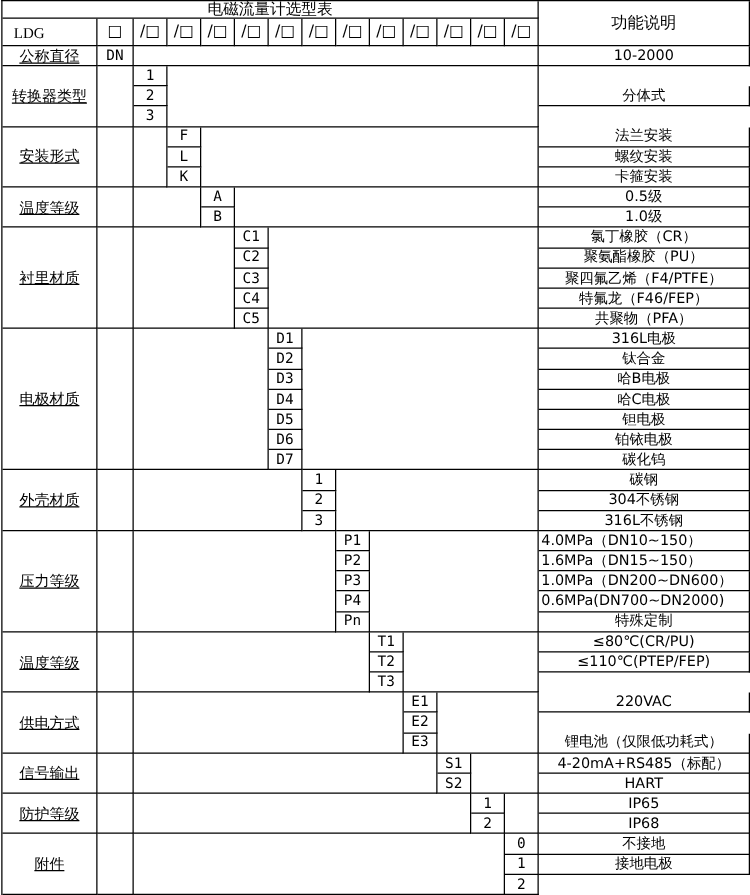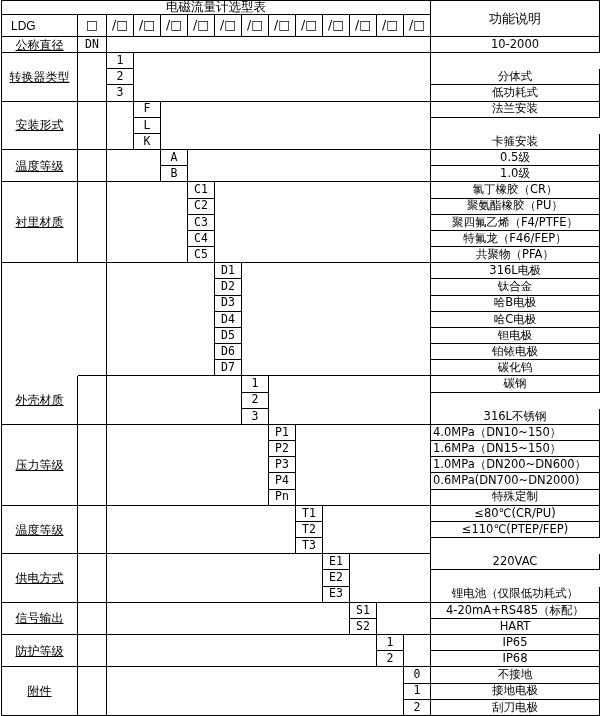--- a/index.html
+++ b/index.html
@@ -30,21 +30,21 @@
     line-height: 1;
     overflow: hidden;
     white-space: nowrap;
   }
   .title { font-size: 12.5px; }
   .rhead { font-size: 13px; }
   .lbl { font-size: 12px; text-decoration: underline; }
   .ldg {
     justify-content: flex-start;
     padding-left: 9px;
-    font-family: Liberation Sans, sans-serif;
+    font-family: Liberation Serif, serif;
   }
   .code { font-family: "DejaVu Sans Mono", monospace; font-size: 11.5px; }
   .slot { font-size: 12.5px; }
   .desc { font-size: 11.5px; }
   .dl { justify-content: flex-start; padding-left: 2px; }
 </style>
 </head>
 <body>
 
 <div class="sheet">
@@ -72,30 +72,30 @@
   <div class="c" style="grid-area:3/3/4/15"></div>
   <div class="c desc" style="grid-area:3/15/4/16">10-2000</div>
 
   <div class="c lbl" style="grid-area:4/1/7/2">转换器类型</div>
   <div class="c" style="grid-area:4/2/7/3"></div>
   <div class="c code" style="grid-area:4/3/5/4">1</div>
   <div class="c code" style="grid-area:5/3/6/4">2</div>
   <div class="c code" style="grid-area:6/3/7/4">3</div>
   <div class="c" style="grid-area:4/4/7/15"></div>
   <div class="c desc" style="grid-area:5/15/6/16">分体式</div>
-  <div class="c desc" style="grid-area:6/15/7/16">低功耗式</div>
 
   <div class="c lbl" style="grid-area:7/1/10/2">安装形式</div>
   <div class="c" style="grid-area:7/2/10/3"></div>
   <div class="c" style="grid-area:7/3/10/4"></div>
   <div class="c code" style="grid-area:7/4/8/5">F</div>
   <div class="c code" style="grid-area:8/4/9/5">L</div>
   <div class="c code" style="grid-area:9/4/10/5">K</div>
   <div class="c" style="grid-area:7/5/10/15"></div>
   <div class="c desc" style="grid-area:7/15/8/16">法兰安装</div>
+  <div class="c desc" style="grid-area:8/15/9/16">螺纹安装</div>
   <div class="c desc" style="grid-area:9/15/10/16">卡箍安装</div>
 
   <div class="c lbl" style="grid-area:10/1/12/2">温度等级</div>
   <div class="c" style="grid-area:10/2/12/3"></div>
   <div class="c" style="grid-area:10/3/12/5"></div>
   <div class="c code" style="grid-area:10/5/11/6">A</div>
   <div class="c code" style="grid-area:11/5/12/6">B</div>
   <div class="c" style="grid-area:10/6/12/15"></div>
   <div class="c desc" style="grid-area:10/15/11/16">0.5级</div>
   <div class="c desc" style="grid-area:11/15/12/16">1.0级</div>
@@ -108,20 +108,21 @@
   <div class="c code" style="grid-area:14/6/15/7">C3</div>
   <div class="c code" style="grid-area:15/6/16/7">C4</div>
   <div class="c code" style="grid-area:16/6/17/7">C5</div>
   <div class="c" style="grid-area:12/7/17/15"></div>
   <div class="c desc" style="grid-area:12/15/13/16">氯丁橡胶（CR）</div>
   <div class="c desc" style="grid-area:13/15/14/16">聚氨酯橡胶（PU）</div>
   <div class="c desc" style="grid-area:14/15/15/16">聚四氟乙烯（F4/PTFE）</div>
   <div class="c desc" style="grid-area:15/15/16/16">特氟龙（F46/FEP）</div>
   <div class="c desc" style="grid-area:16/15/17/16">共聚物（PFA）</div>
 
+  <div class="c lbl" style="grid-area:17/1/24/2">电极材质</div>
   <div class="c" style="grid-area:17/2/24/3"></div>
   <div class="c" style="grid-area:17/3/24/7"></div>
   <div class="c code" style="grid-area:17/7/18/8">D1</div>
   <div class="c code" style="grid-area:18/7/19/8">D2</div>
   <div class="c code" style="grid-area:19/7/20/8">D3</div>
   <div class="c code" style="grid-area:20/7/21/8">D4</div>
   <div class="c code" style="grid-area:21/7/22/8">D5</div>
   <div class="c code" style="grid-area:22/7/23/8">D6</div>
   <div class="c code" style="grid-area:23/7/24/8">D7</div>
   <div class="c" style="grid-area:17/8/24/15"></div>
@@ -134,20 +135,21 @@
   <div class="c desc" style="grid-area:23/15/24/16">碳化钨</div>
 
   <div class="c lbl" style="grid-area:24/1/27/2">外壳材质</div>
   <div class="c" style="grid-area:24/2/27/3"></div>
   <div class="c" style="grid-area:24/3/27/8"></div>
   <div class="c code" style="grid-area:24/8/25/9">1</div>
   <div class="c code" style="grid-area:25/8/26/9">2</div>
   <div class="c code" style="grid-area:26/8/27/9">3</div>
   <div class="c" style="grid-area:24/9/27/15"></div>
   <div class="c desc" style="grid-area:24/15/25/16">碳钢</div>
+  <div class="c desc" style="grid-area:25/15/26/16">304不锈钢</div>
   <div class="c desc" style="grid-area:26/15/27/16">316L不锈钢</div>
 
   <div class="c lbl" style="grid-area:27/1/32/2">压力等级</div>
   <div class="c" style="grid-area:27/2/32/3"></div>
   <div class="c" style="grid-area:27/3/32/9"></div>
   <div class="c code" style="grid-area:27/9/28/10">P1</div>
   <div class="c code" style="grid-area:28/9/29/10">P2</div>
   <div class="c code" style="grid-area:29/9/30/10">P3</div>
   <div class="c code" style="grid-area:30/9/31/10">P4</div>
   <div class="c code" style="grid-area:31/9/32/10">Pn</div>
@@ -197,15 +199,14 @@
   <div class="c desc" style="grid-area:41/15/42/16">IP68</div>
 
   <div class="c lbl" style="grid-area:42/1/45/2">附件</div>
   <div class="c" style="grid-area:42/2/45/3"></div>
   <div class="c" style="grid-area:42/3/45/14"></div>
   <div class="c code" style="grid-area:42/14/43/15">0</div>
   <div class="c code" style="grid-area:43/14/44/15">1</div>
   <div class="c code" style="grid-area:44/14/45/15">2</div>
   <div class="c desc" style="grid-area:42/15/43/16">不接地</div>
   <div class="c desc" style="grid-area:43/15/44/16">接地电极</div>
-  <div class="c desc" style="grid-area:44/15/45/16">刮刀电极</div>
 
 </div>
 
 </body></html>

